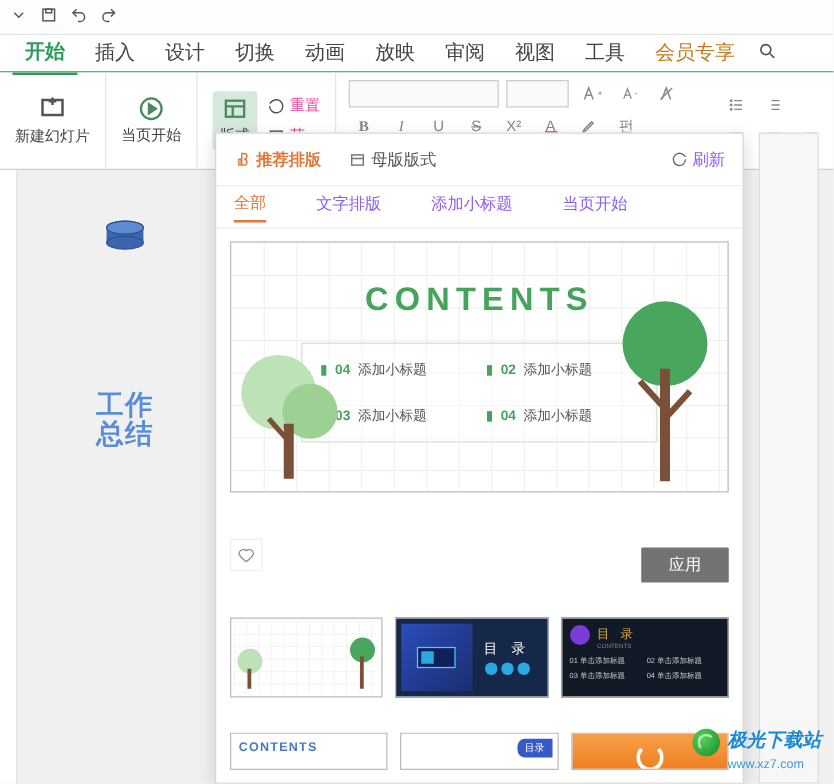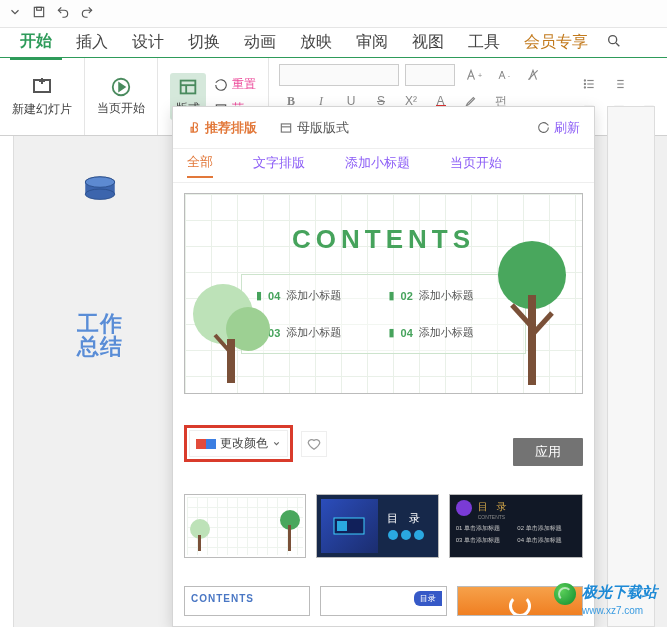--- a/index.html
+++ b/index.html
@@ -371,30 +371,20 @@
       </svg>
       <svg class="tree r" viewBox="0 0 80 154">
         <circle cx="40" cy="40" r="34" fill="#49a75d"></circle>
         <rect x="36" y="60" width="8" height="90" fill="#7a5038"></rect>
         <line x1="40" y1="92" x2="20" y2="70" stroke="#7a5038" stroke-width="5"></line>
         <line x1="40" y1="100" x2="60" y2="78" stroke="#7a5038" stroke-width="5"></line>
       </svg>
     </div>
 
     <div class="action-row">
-      <span class="hi-box-1">
-        <span class="change-color">
-          <span class="crect" style="background:#e24b3b"></span>
-          <span class="crect" style="background:#3b7ee2;margin-left:-4px"></span>
-          <span>更改颜色</span>
-          <svg width="9" height="9" viewBox="0 0 24 24" stroke="#666" stroke-width="3" fill="none">
-              <polyline points="6 9 12 15 18 9"></polyline>
-            </svg>
-        </span>
-      </span>
       <span class="heart">
         <svg width="14" height="14" viewBox="0 0 24 24" fill="none" stroke="#999" stroke-width="2">
             <path d="M12 21s-8-5-10-11a6 6 0 0 1 10-4 6 6 0 0 1 10 4c-2 6-10 11-10 11z"></path>
           </svg>
       </span>
       <span class="apply-btn">应用</span>
     </div>
 
     <div class="thumbs">
       <div class="thumb">

